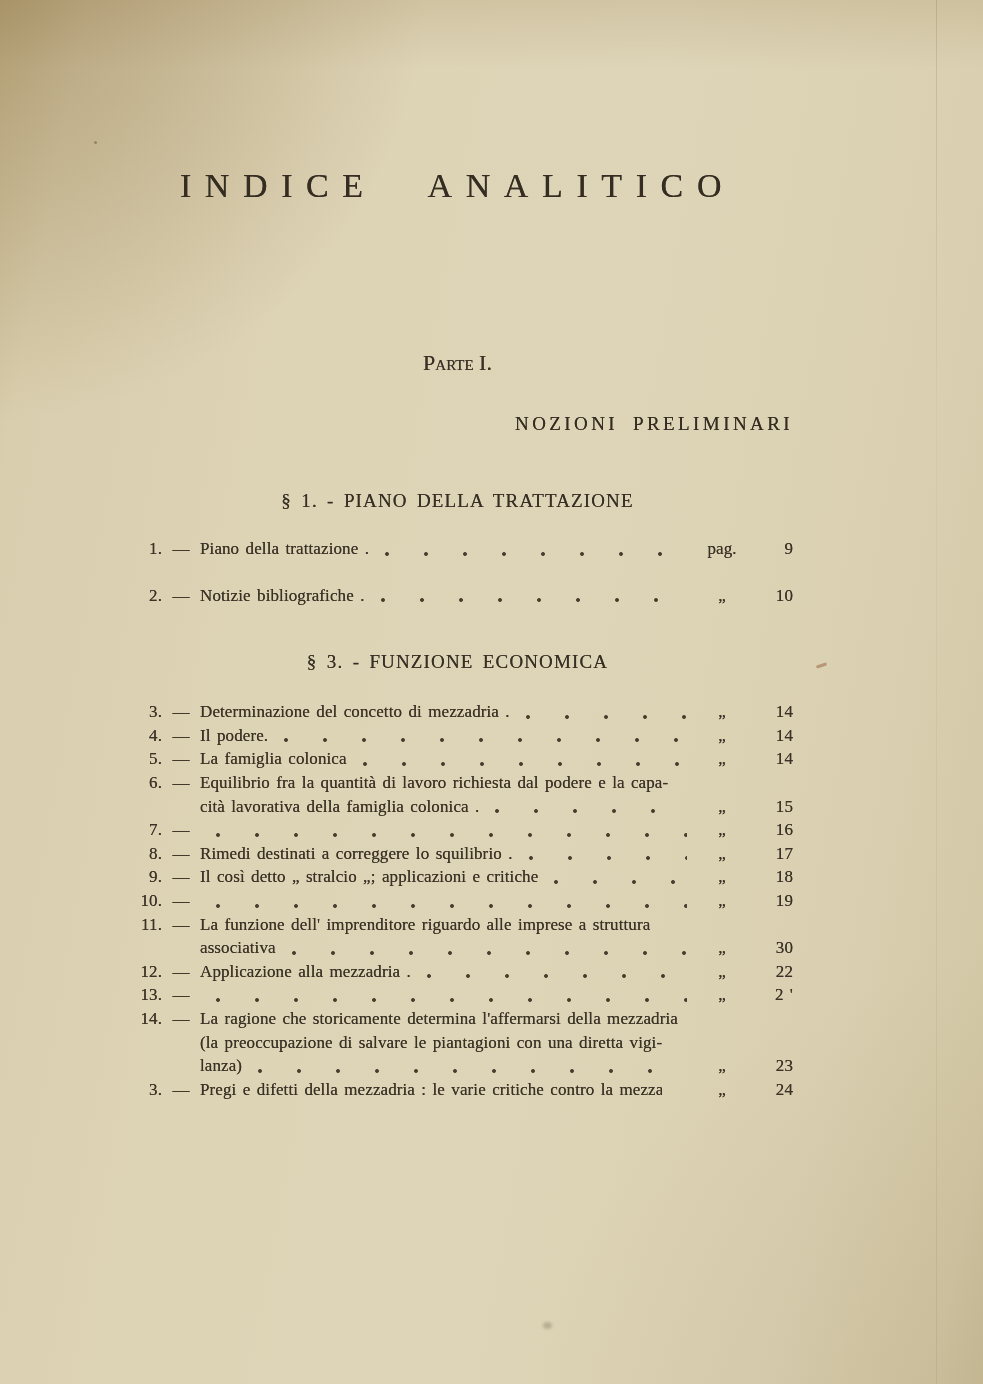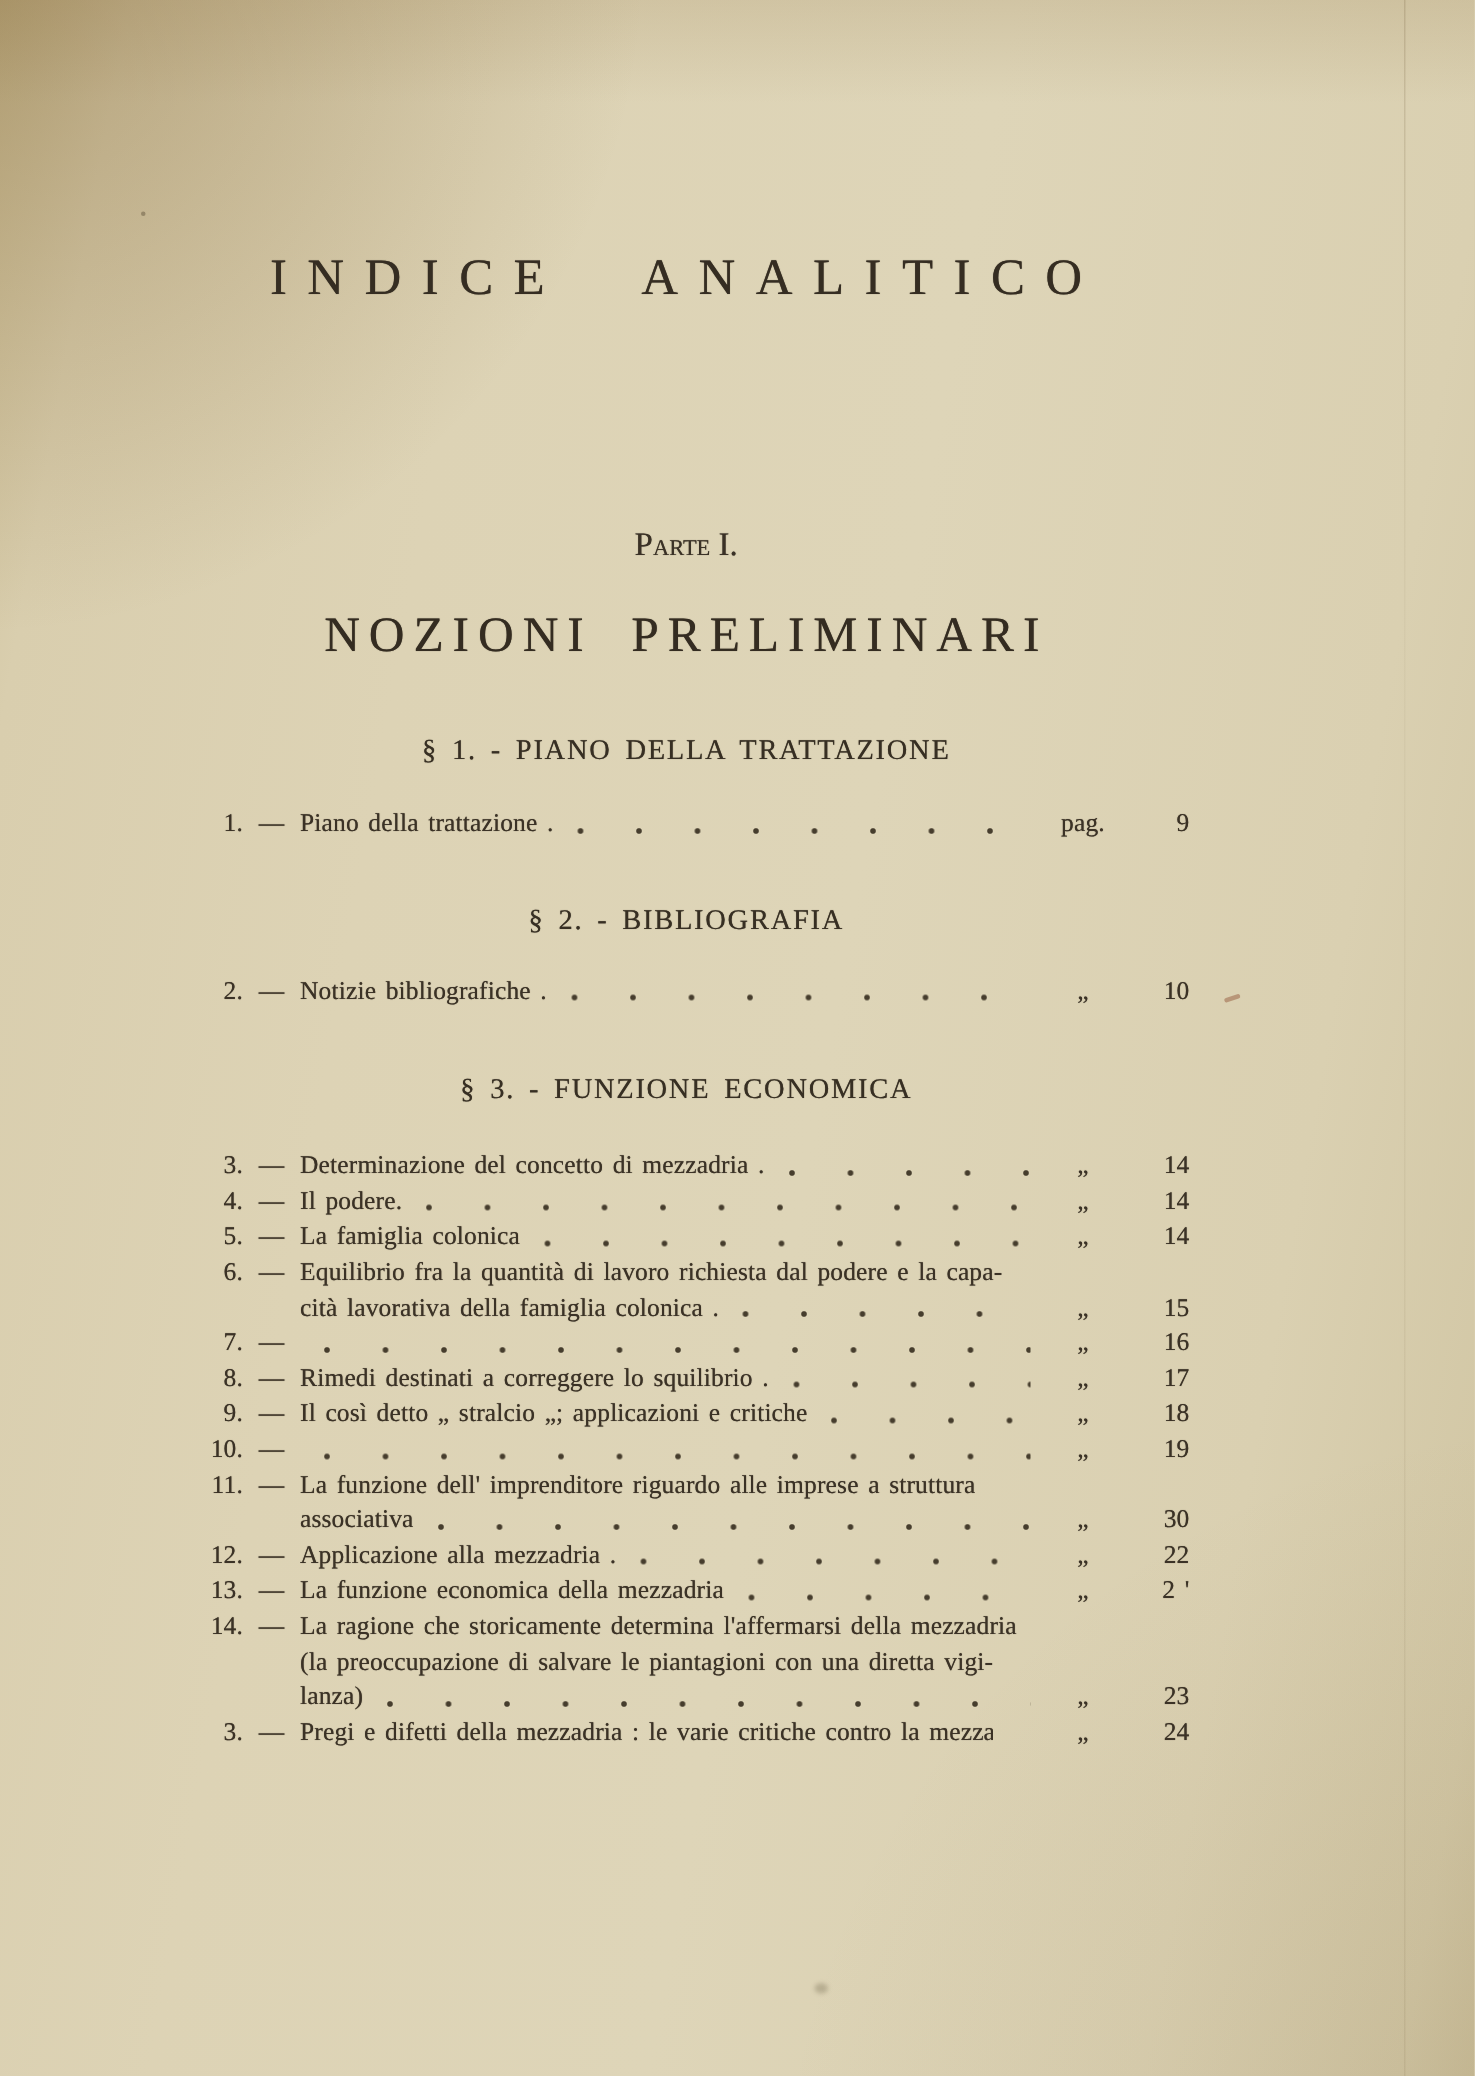--- a/index.html
+++ b/index.html
@@ -25,22 +25,22 @@
   .doc-title{
     margin:164px 0 0 0;text-align:center;
     font-size:34px;line-height:44px;font-weight:normal;
     letter-spacing:0.40em;word-spacing:0.9em;color:#352d22;
   }
   .part-label{
     margin-top:142px;text-align:center;
     font-size:22px;line-height:26px;font-variant:small-caps;color:#3a3126;
   }
   .part-title{
-    margin-top:32px;text-align:center;
-    font-size:33px;line-height:32px;letter-spacing:0.18em;word-spacing:0.35em;color:#342c21;
+    margin-top:32px;text-align:right;
+    font-size:19px;line-height:32px;letter-spacing:0.18em;word-spacing:0.35em;color:#342c21;
   }
   .sec-head{
     text-align:center;font-size:19px;line-height:24px;
     letter-spacing:0.06em;word-spacing:0.18em;color:#372f23;
   }
   .sec1{margin-top:49px;}
   .sec2{margin-top:41px;}
   .sec3{margin-top:43px;}
   .mt-e1{margin-top:24px;}
   .mt-e2{margin-top:23px;}
@@ -98,21 +98,20 @@
 
     <div class="r mt-e1">
       <span class="num">1.</span>
       <span class="dash">—</span>
       <span class="txt">Piano della trattazione .</span>
       <span class="lead"></span>
       <span class="dit">pag.</span>
       <span class="pg">9</span>
     </div>
 
-    <div class="sec-head sec2">§ 2. - BIBLIOGRAFIA</div>
 
     <div class="r mt-e2">
       <span class="num">2.</span>
       <span class="dash">—</span>
       <span class="txt">Notizie bibliografiche .</span>
       <span class="lead"></span>
       <span class="dit">„</span>
       <span class="pg">10</span>
     </div>
 
@@ -210,21 +209,20 @@
         <span class="dash">—</span>
         <span class="txt">Applicazione alla mezzadria .</span>
         <span class="lead"></span>
         <span class="dit">„</span>
         <span class="pg">22</span>
       </div>
 
       <div class="r">
         <span class="num">13.</span>
         <span class="dash">—</span>
-        <span class="txt">La funzione economica della mezzadria</span>
         <span class="lead"></span>
         <span class="dit">„</span>
         <span class="pg">2 '</span>
       </div>
 
       <div class="r">
         <span class="num">14.</span>
         <span class="dash">—</span>
         <span class="txt">La ragione che storicamente determina l'affermarsi della mezzadria</span>
       </div>

